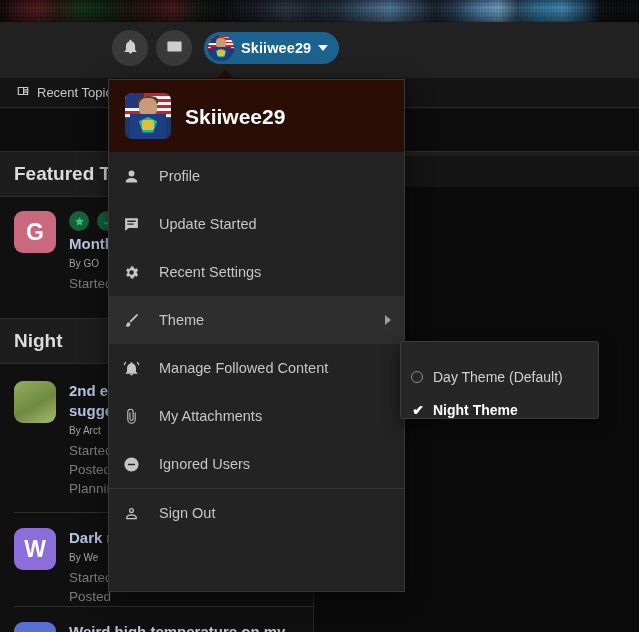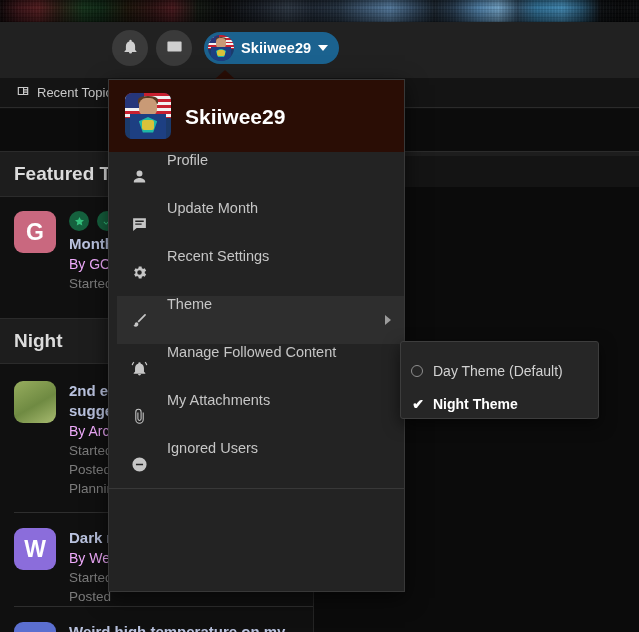--- a/index.html
+++ b/index.html
@@ -122,21 +122,21 @@
   .tavatar {
     width: 42px; height: 42px; border-radius: 9px; flex: 0 0 auto;
     display: flex; align-items: center; justify-content: center;
     color: #fff; font-size: 23px; font-weight: bold;
   }
   .tbody { margin-left: 13px; min-width: 0; }
   .badges { display: flex; gap: 8px; margin-bottom: 3px; }
   .badge { width: 20px; height: 20px; border-radius: 50%; background: #15613e; display: flex; align-items: center; justify-content: center; }
   .badge svg { fill: #35c07d; }
   .ttitle { color: #b9c2de; font-size: 15px; font-weight: bold; line-height: 20px; }
-  .tby { color: #f0abfc; font-size: 14px; line-height: 20px; }
+  .tby { color: #a3a3a3; font-size: 10px; line-height: 20px; }
   .tmeta { color: #7c7c7c; font-size: 13.5px; line-height: 19px; }
 
   .divider { position: absolute; left: 14px; width: 611px; height: 1px; background: #2e2e2e; }
 
   .right-pane {
     position: absolute; left: 313px; top: 109px; width: 326px; height: 523px;
     background: #0b0b0b; border-left: 1px solid #242424;
   }
   .right-pane-top {
     position: absolute; left: 313px; top: 78px; width: 326px; height: 31px; background: #141414;
@@ -150,40 +150,40 @@
   }
   .menu-head {
     display: flex; align-items: center; gap: 14px;
     height: 72px; padding: 0 16px; background: #2a0d05;
   }
   .menu-head .mh-av { width: 46px; height: 46px; border-radius: 7px; overflow: hidden; position: relative; flex: 0 0 auto; }
   .mh-name { color: #ffffff; font-size: 21px; font-weight: bold; line-height: 25px; }
   .mh-sub { color: #c8c4c2; font-size: 13.5px; line-height: 18px; }
 
   .mi {
-    display: flex; height: 48px; padding: 0 14px;
-    color: #c6c6c6; font-size: 14.5px; position: relative; margin-left: 8px;
+    display: flex; align-items: center; height: 48px; padding: 0 14px;
+    color: #c6c6c6; font-size: 14.5px; position: relative;
   }
   .mi .mi-ic { width: 30px; display: flex; align-items: center; }
   .mi .mi-ic svg { fill: #c6c6c6; }
   .mi .mi-lb { margin-left: 6px; }
   .mi.active { background: #2e2e2e; }
   .mi .submark {
     position: absolute; right: 13px; top: 50%; transform: translateY(-50%);
     width: 0; height: 0; border-top: 5px solid transparent; border-bottom: 5px solid transparent;
     border-left: 6px solid #9c9c9c;
   }
   .menu-sep { height: 1px; background: #383838; margin: 0; }
 
   
   .submenu {
     position: absolute; left: 400px; top: 341px; width: 199px; height: 78px;
     background: #262626; border: 1px solid #3d3d3d; border-radius: 3px; z-index: 50;
     box-shadow: 0 5px 16px rgba(0,0,0,.55);
-    padding: 12px 0;
+    padding: 18px 0;
   }
   .smi { display: flex; align-items: center; height: 33px; padding: 0 10px; color: #d2d2d2; font-size: 14px; }
   .smi .radio { width: 12px; height: 12px; border-radius: 50%; border: 1.6px solid #8e8e8e; margin-right: 10px; flex: 0 0 auto; }
   .smi .check { width: 14px; margin-right: 8px; color: #ffffff; font-size: 14px; flex: 0 0 auto; text-align: center; }
   .smi.sel { color: #ffffff; font-weight: bold; }
 </style>
 </head>
 <body>
 
 <div class="stage">
@@ -348,21 +348,21 @@
       <span class="mi-lb">Profile</span>
     </div>
 
 
     <div class="mi">
       <span class="mi-ic">
         <svg width="17" height="17" viewBox="0 0 24 24">
             <path d="M3 3h18v14H8l-5 4zm3 3.5v2h12v-2zm0 4v2h9v-2z"></path>
           </svg>
       </span>
-      <span class="mi-lb">Update Month</span>
+      <span class="mi-lb">Update Started</span>
     </div>
 
     <div class="mi">
       <span class="mi-ic">
         <svg width="17" height="17" viewBox="0 0 24 24">
             <path d="M19.4 13a7.8 7.8 0 0 0 0-2l2-1.6-2-3.4-2.4 1a7.6 7.6 0 0 0-1.7-1l-.4-2.6H10.9l-.4 2.6a7.6 7.6 0 0 0-1.7 1l-2.4-1-2 3.4L6.4 11a7.8 7.8 0 0 0 0 2l-2 1.6 2 3.4 2.4-1a7.6 7.6 0 0 0 1.7 1l.4 2.6h4l.4-2.6a7.6 7.6 0 0 0 1.7-1l2.4 1 2-3.4zM12 15.2A3.2 3.2 0 1 1 12 8.8a3.2 3.2 0 0 1 0 6.4z"></path>
           </svg>
       </span>
       <span class="mi-lb">Recent Settings</span>
     </div>
@@ -399,20 +399,28 @@
       <span class="mi-ic">
         <svg width="17" height="17" viewBox="0 0 24 24">
             <path d="M12 2a10 10 0 1 0 0 20 10 10 0 0 0 0-20zm5 11H7v-2h10z"></path>
           </svg>
       </span>
       <span class="mi-lb">Ignored Users</span>
     </div>
 
     <div class="menu-sep"></div>
 
+    <div class="mi">
+      <span class="mi-ic">
+        <svg width="17" height="17" viewBox="0 0 24 24">
+            <path d="M12 4.2a3.6 3.6 0 1 1 0 7.2 3.6 3.6 0 0 1 0-7.2zm0 1.8a1.8 1.8 0 1 0 0 3.6 1.8 1.8 0 0 0 0-3.6zM12 13c4 0 7.5 2 7.5 4.6V20h-15v-2.4C4.5 15 8 13 12 13zm0 1.8c-3.3 0-5.7 1.5-5.7 2.8v.6h11.4v-.6c0-1.3-2.4-2.8-5.7-2.8z"></path>
+          </svg>
+      </span>
+      <span class="mi-lb">Sign Out</span>
+    </div>
 
   </div>
 
   <div class="submenu">
     <div class="smi">
       <span class="radio"></span>
       <span>Day Theme (Default)</span>
     </div>
     <div class="smi sel">
       <span class="check">✔</span>

